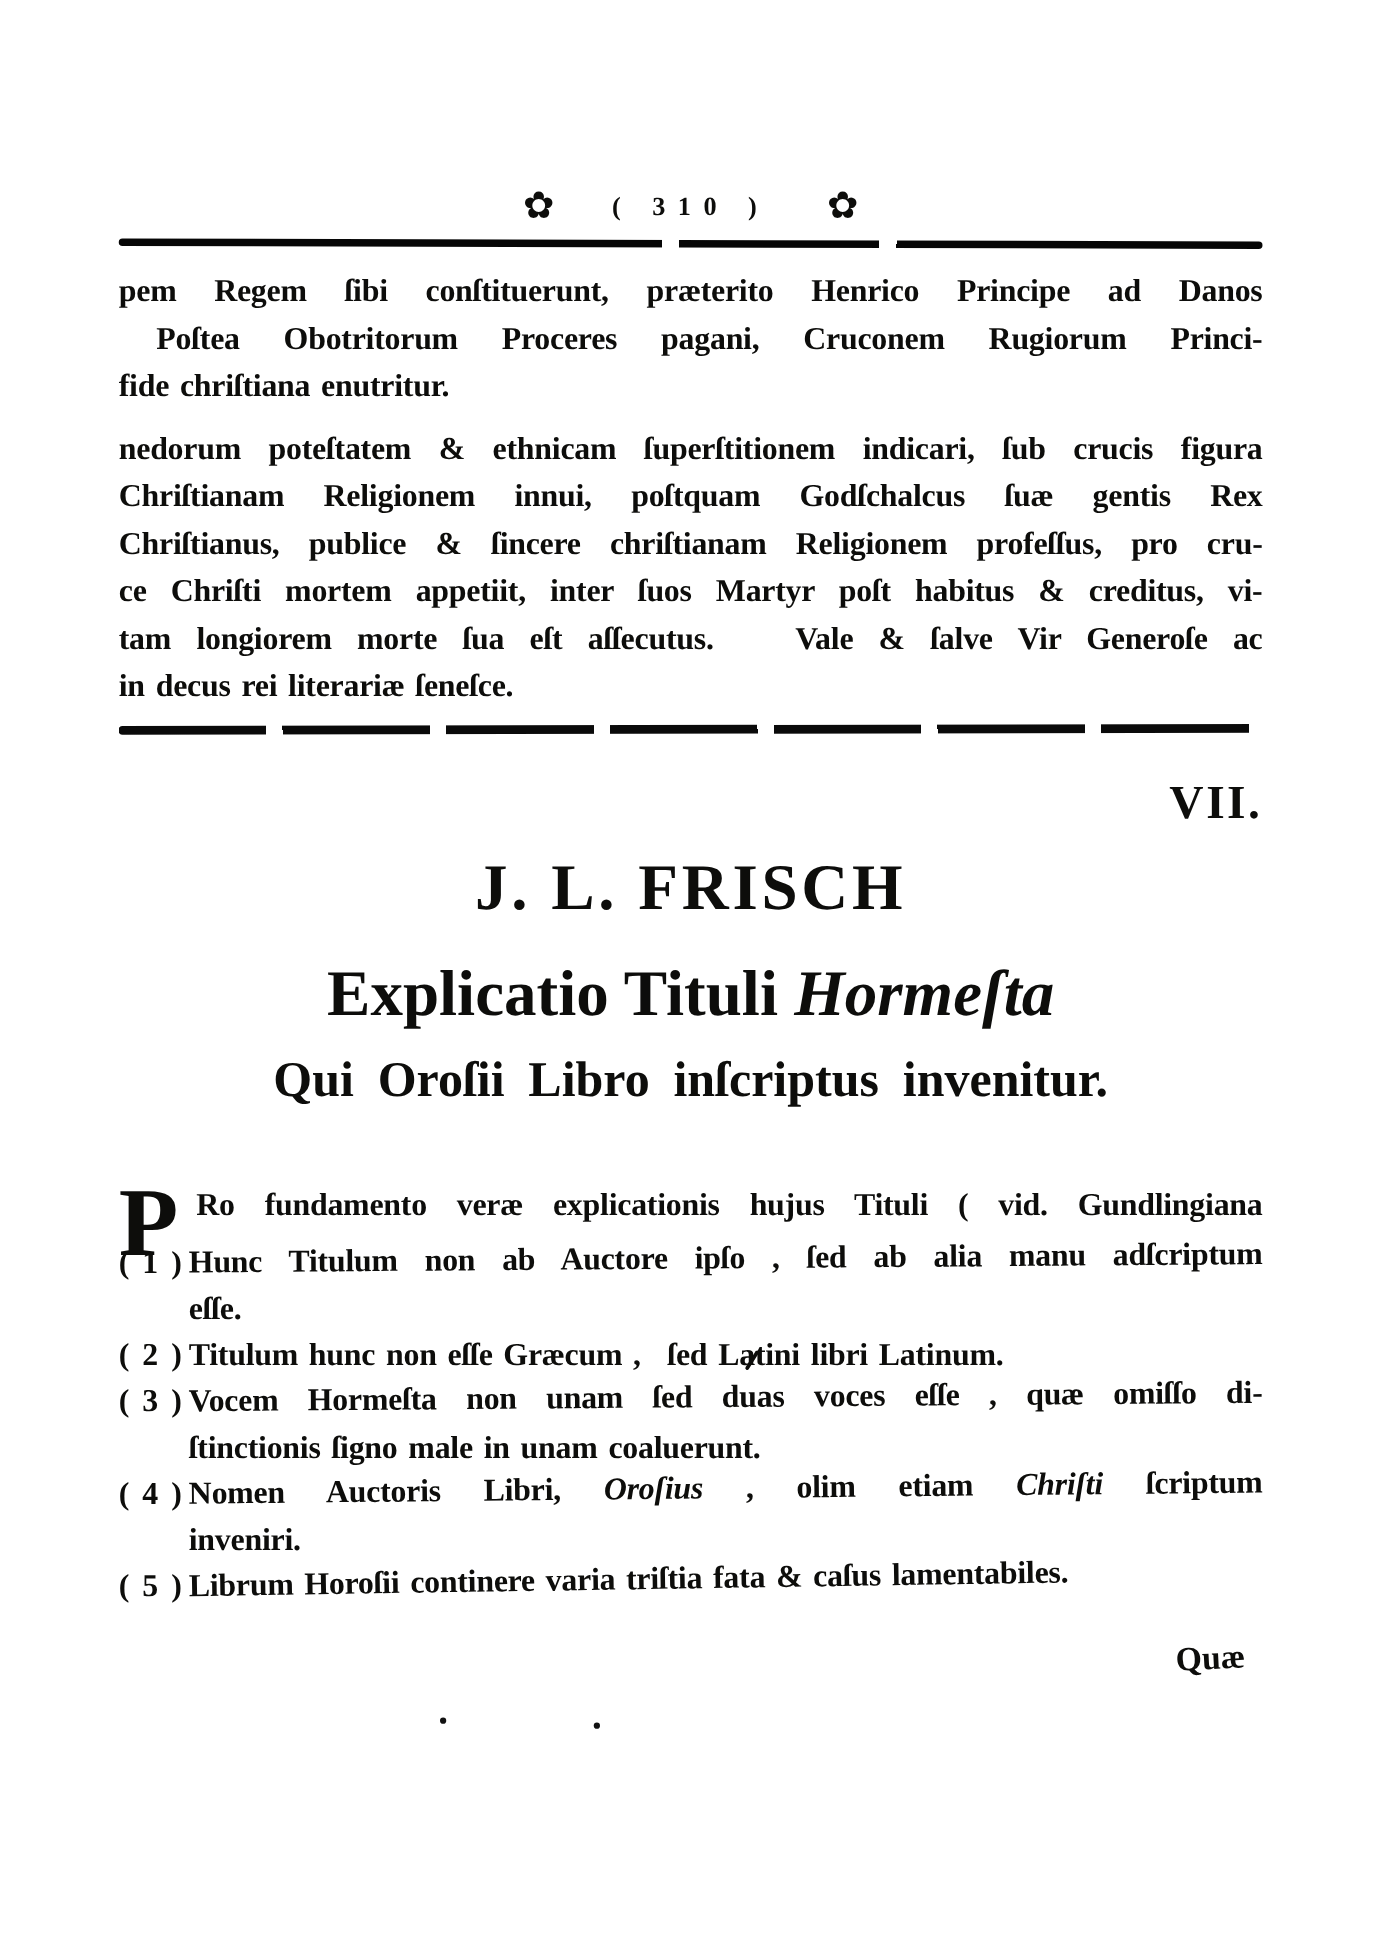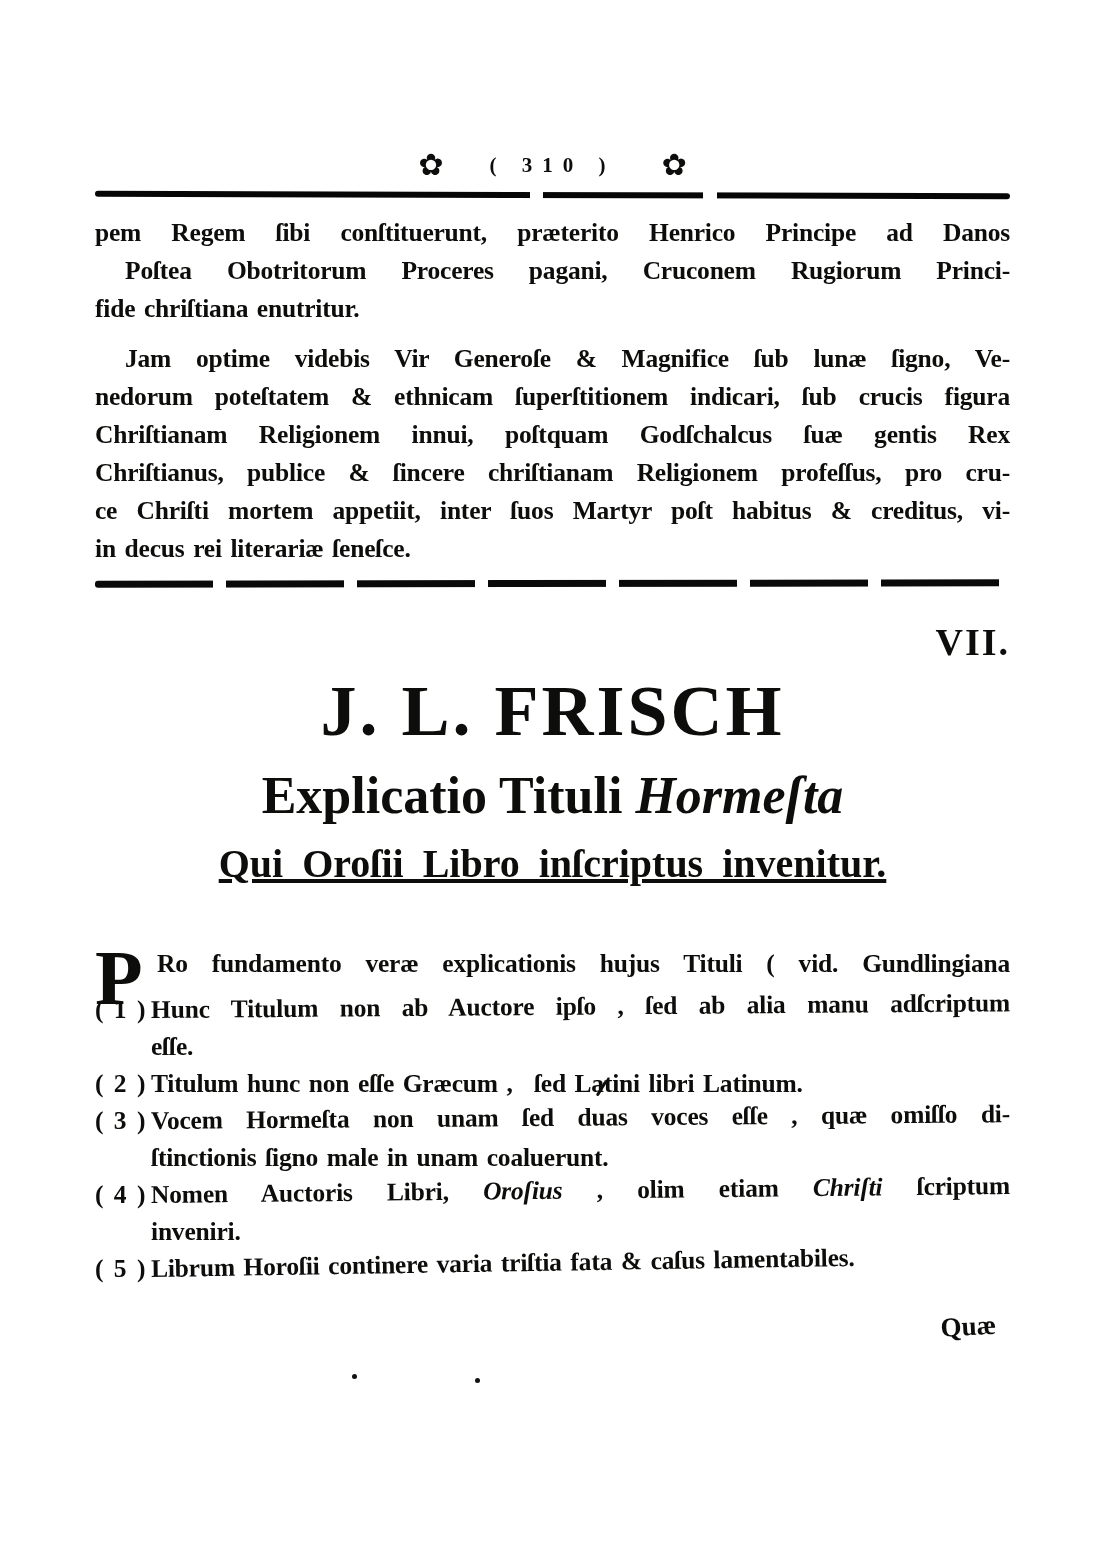--- a/index.html
+++ b/index.html
@@ -44,24 +44,24 @@
   .para2 { margin-top:12px; }
   
   .divider {
     height:7px; margin-top:12px; border-radius:3px;
     background:repeating-linear-gradient(90deg,
       #0a0a0a 0 118px, transparent 118px 131px);
     transform:rotate(-0.1deg);
   }
   
   .secnum  { text-align:right; margin-top:34px; font-size:38px; line-height:42px; letter-spacing:2px; }
-  .author  { text-align:center; margin-top:8px;  font-size:72px; line-height:80px; letter-spacing:3px; }
+  .author  { text-align:center; margin-top:8px;  font-size:52px; line-height:80px; letter-spacing:3px; }
   .title   { text-align:center; margin-top:14px; font-size:52px; line-height:62px; }
   .title i { }
-  .subtitle{ text-align:center; margin-top:14px; font-size:40px; line-height:46px; word-spacing:9px;text-decoration:underline; }
+  .subtitle{ text-align:center; margin-top:14px; font-size:40px; line-height:46px; word-spacing:9px; }
   
   .intro { position:relative; margin-top:58px; padding-left:62px; }
   .dropcap {
     position:absolute; left:0; top:-4px;
     font-size:78px; line-height:74px;
   }
   
   .list { margin-top:8px; }
   .item { display:flex; align-items:flex-start; }
   .num  { flex:0 0 56px; font-size:25.5px; line-height:37px; letter-spacing:2px; }
@@ -100,25 +100,25 @@
   </div>
   <div class="toprule"></div>
 
   <section class="para1">
     <div class="line jl">pem Regem ſibi conſtituerunt, præterito Henrico Principe ad Danos</div>
     <div class="line jl indent">Poſtea Obotritorum Proceres pagani, Cruconem Rugiorum Princi-</div>
     <div class="line noj">fide chriſtiana enutritur.</div>
   </section>
 
   <section class="para2">
-    <div class="line jl indent">Jam optime videbis Vir Generoſe &amp; Magnifice ſub lunæ ſigno, Ve-</div>
     <div class="line jl">nedorum poteſtatem &amp; ethnicam ſuperſtitionem indicari, ſub crucis figura</div>
     <div class="line jl">Chriſtianam Religionem innui, poſtquam Godſchalcus ſuæ gentis Rex</div>
     <div class="line jl">Chriſtianus, publice &amp; ſincere chriſtianam Religionem profeſſus, pro cru-</div>
     <div class="line jl">ce Chriſti mortem appetiit, inter ſuos Martyr poſt habitus &amp; creditus, vi-</div>
+    <div class="line jl">tam longiorem morte ſua eſt aſſecutus.   Vale &amp; ſalve Vir Generoſe ac</div>
     <div class="line noj">in decus rei literariæ ſeneſce.</div>
   </section>
 
   <div class="divider"></div>
 
   <h2 class="secnum">VII.</h2>
   <h1 class="author">J. L. FRISCH</h1>
   <h3 class="title"><span>Explicatio Tituli </span><i>Hormeſta</i></h3>
   <h4 class="subtitle">Qui Oroſii Libro inſcriptus invenitur.</h4>
 

